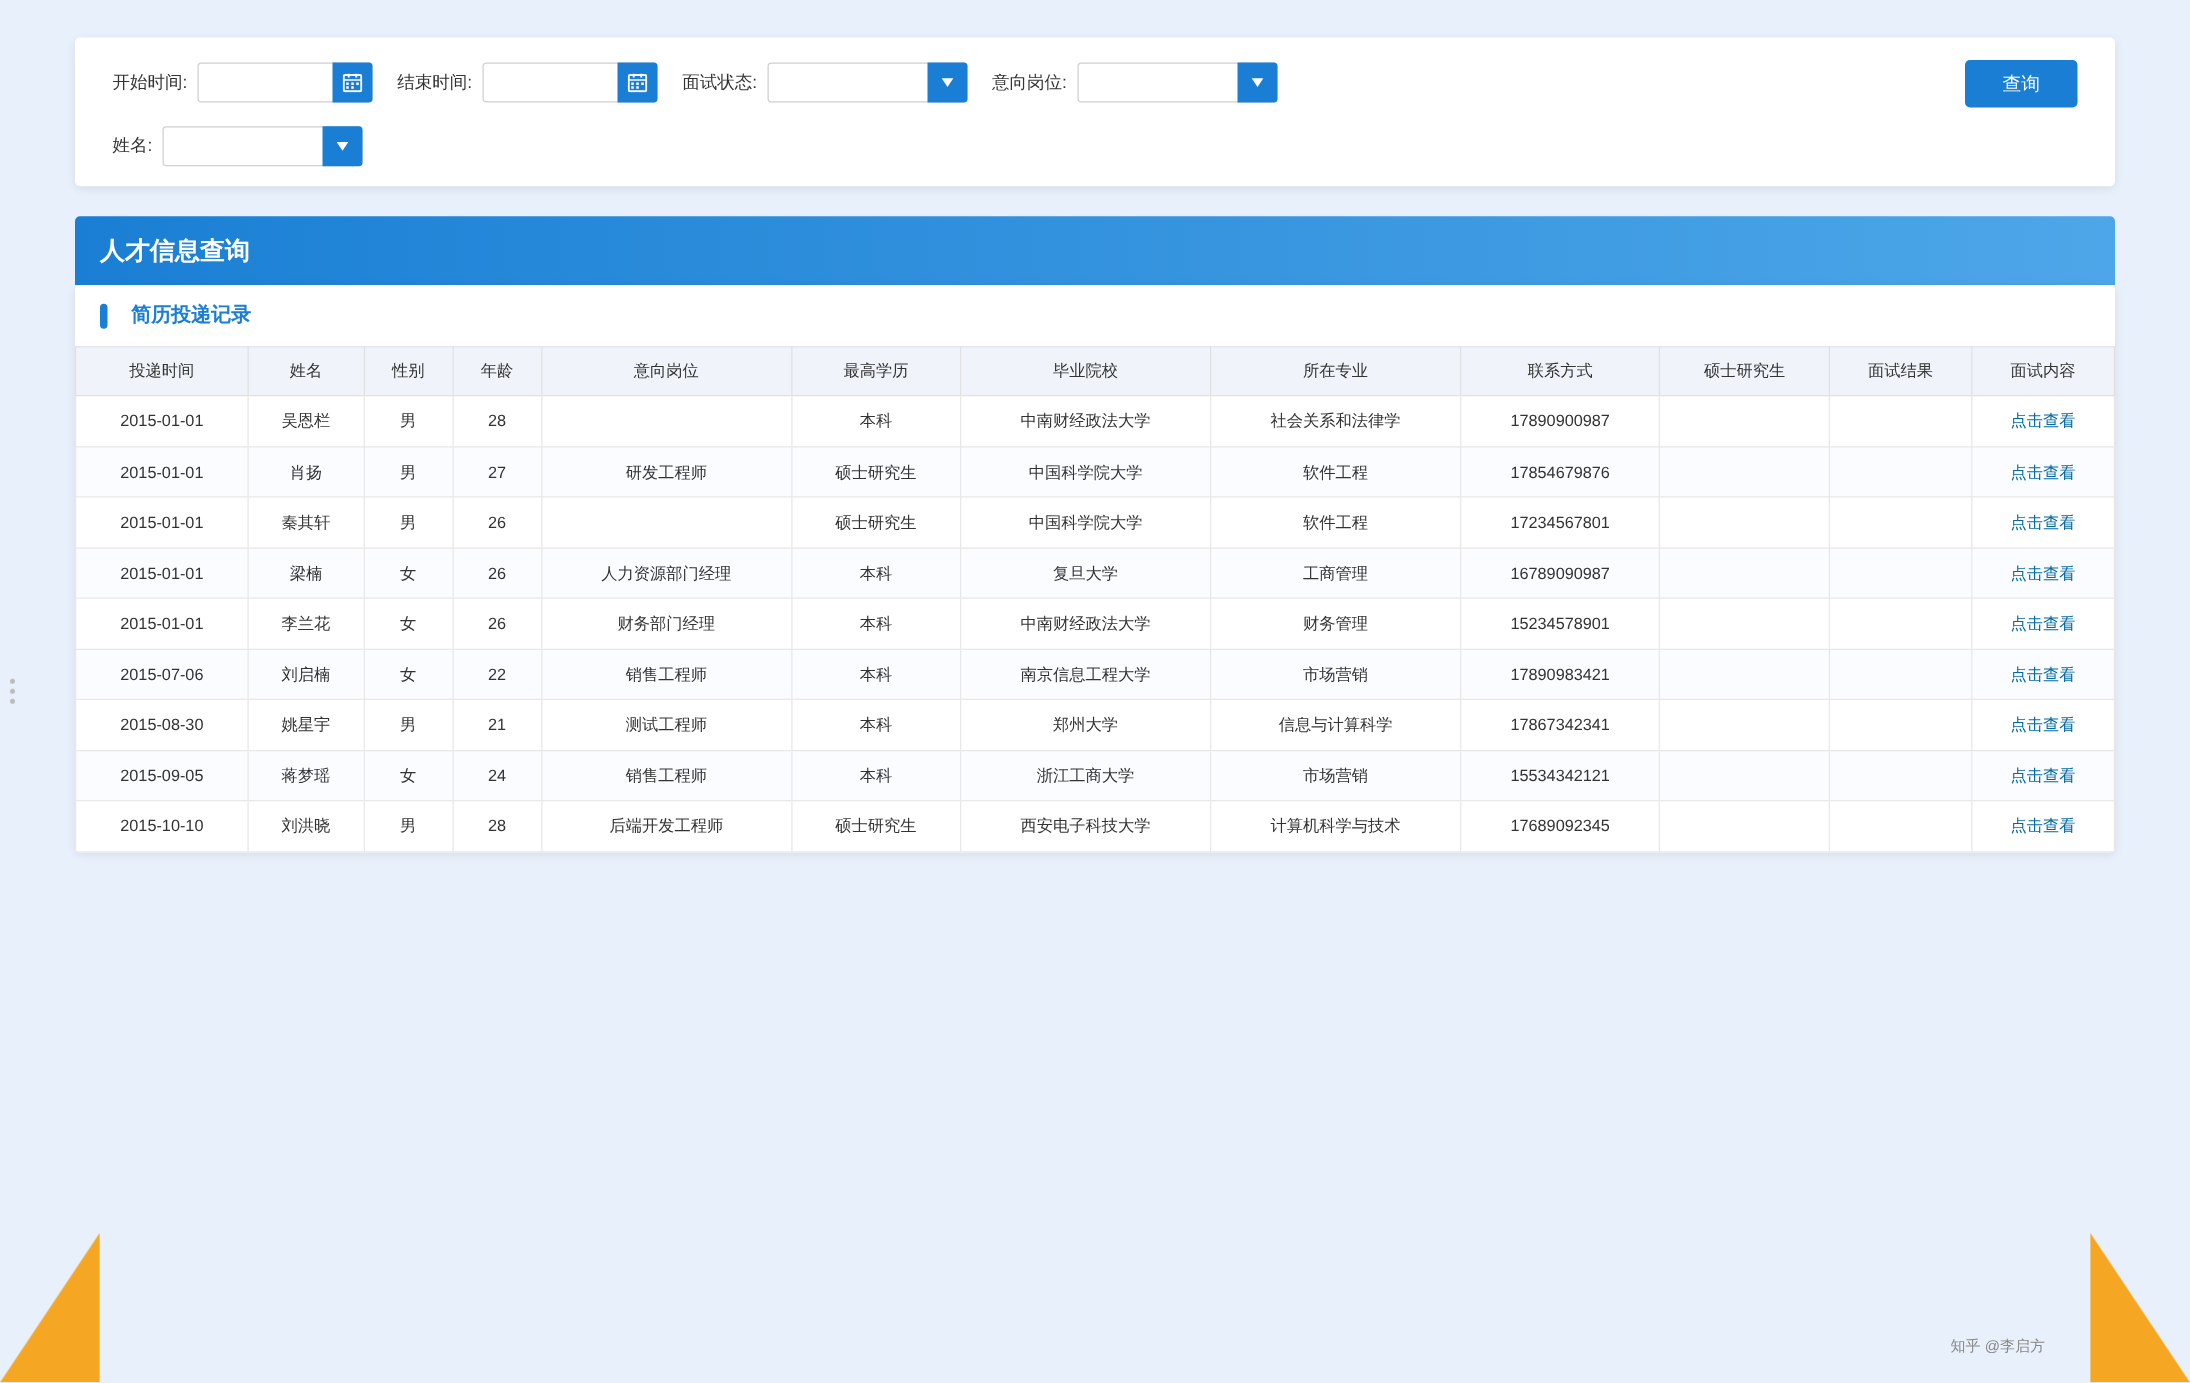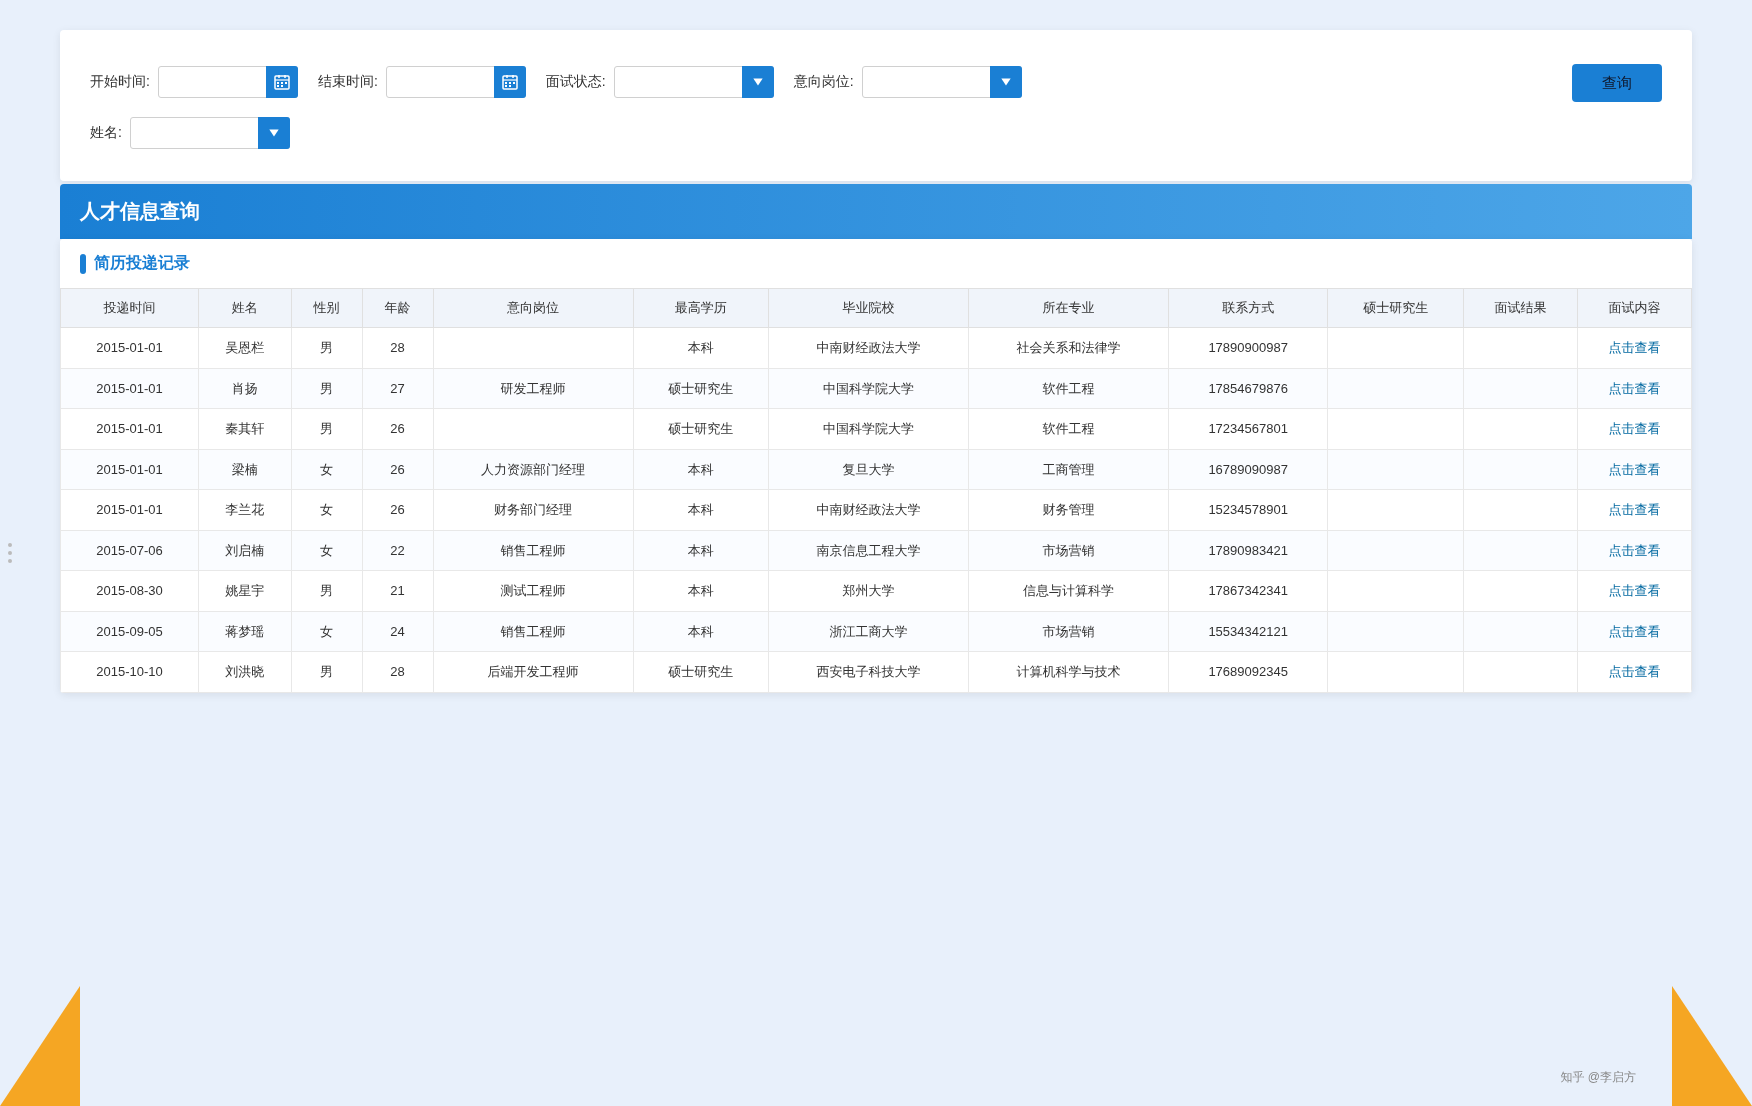--- a/index.html
+++ b/index.html
@@ -36,22 +36,22 @@
     .main-content {
       position: relative;
       z-index: 1;
       padding: 30px 60px;
     }
 
     
     .search-form {
       background: #fff;
       border-radius: 4px;
-      padding: 32px 30px;
-      margin-bottom: 3px;
+      padding: 16px 30px;
+      margin-bottom: 24px;
       box-shadow: 0 2px 8px rgba(0,0,0,0.08);
     }
 
     .form-row {
       display: flex;
       align-items: center;
       gap: 20px;
       flex-wrap: wrap;
     }
 
@@ -146,21 +146,21 @@
     .select-arrow svg {
       width: 14px;
       height: 14px;
       fill: #fff;
     }
 
     .query-btn {
       height: 38px;
       padding: 0 30px;
       background: #1a7fd4;
-      color: #0f172a;
+      color: #ffffff;
       border: none;
       border-radius: 4px;
       font-size: 15px;
       cursor: pointer;
       align-self: flex-start;
       margin-top: 2px;
     }
 
     
     .section-header {
@@ -181,21 +181,21 @@
       background: #fff;
       border-radius: 4px;
       box-shadow: 0 2px 8px rgba(0,0,0,0.08);
       overflow: hidden;
     }
 
     .subsection-header {
       padding: 14px 20px;
       display: flex;
       align-items: center;
-      gap: 8px;
+      gap: 19px;
       background: #fff;
       font-family: Liberation Mono, monospace;
     }
 
     .subsection-bar {
       width: 6px;
       height: 20px;
       background: #1a7fd4;
       border-radius: 3px;
     }

